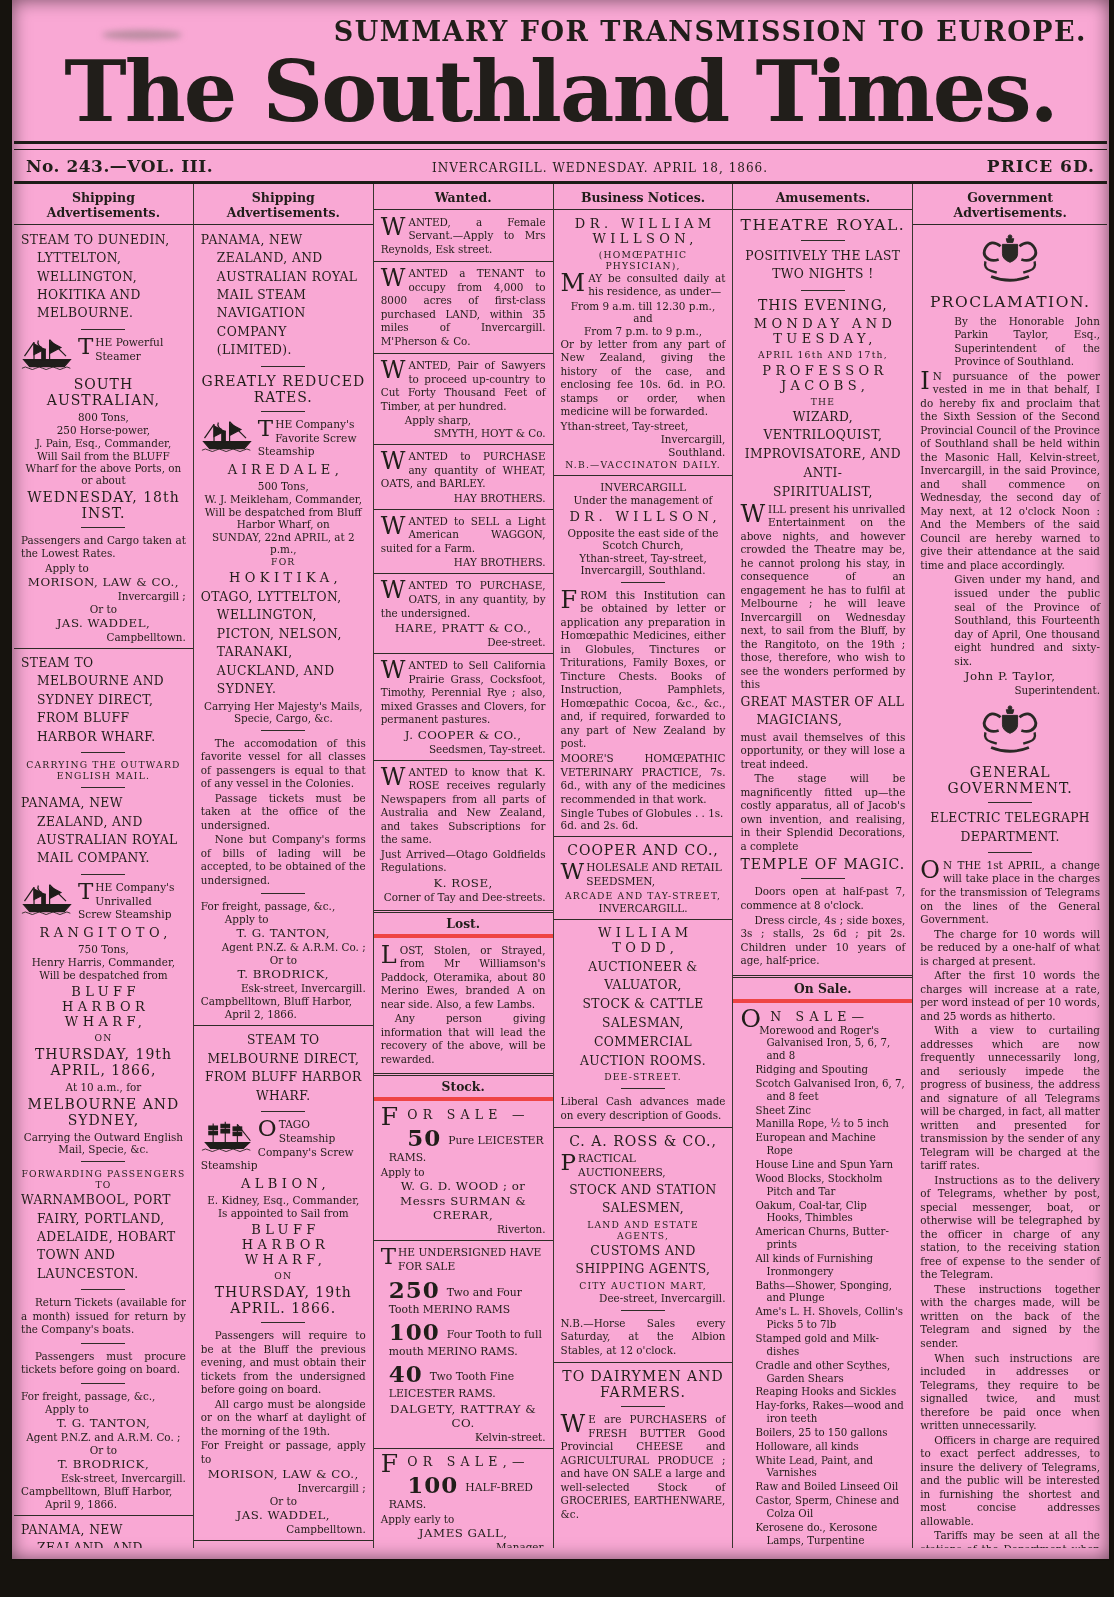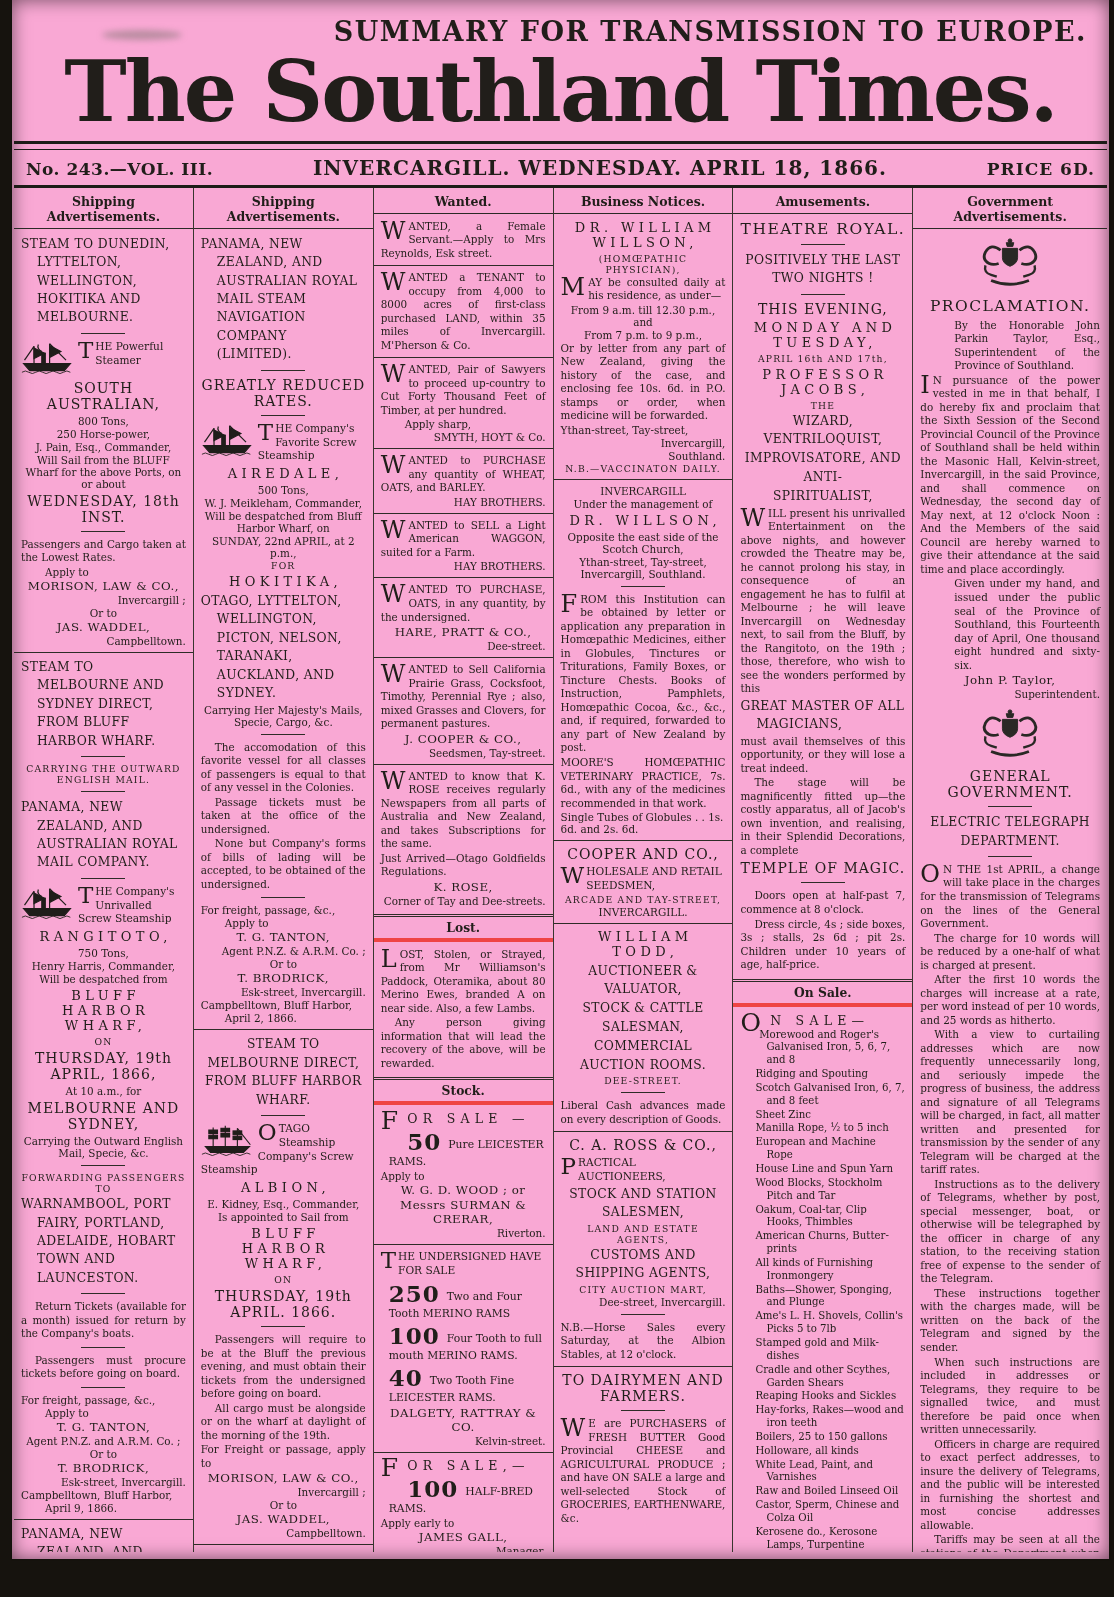--- a/index.html
+++ b/index.html
@@ -8,21 +8,21 @@
   .paper{position:absolute;left:12px;right:5px;top:0;height:1559px;background:#f9a8d4;overflow:hidden;
          box-shadow:0 0 18px rgba(0,0,0,.55) inset, 0 0 2px rgba(0,0,0,.3)}
   .smudge{position:absolute;left:90px;top:30px;width:80px;height:10px;background:rgba(110,108,100,.45);
           filter:blur(3px);border-radius:50%}
   .banner{text-align:right;padding:16px 22px 0 0;font-size:27px;font-weight:bold;letter-spacing:1.5px;white-space:nowrap}
   .masthead{text-align:center;font-size:84px;font-weight:bold;letter-spacing:-2px;line-height:1.02;
             white-space:nowrap;overflow:hidden;padding:2px 0 6px}
   .mastrule{margin:0 2px;height:5px;border-top:3px solid #1d1b17;border-bottom:1px solid #1d1b17}
   .dateline{display:flex;justify-content:space-between;align-items:baseline;padding:6px 14px 5px}
   .dateline .iss{font-size:17px;font-weight:bold;letter-spacing:.5px}
-  .dateline .pd{font-size:20px;font-weight:bold;letter-spacing:1px}
+  .dateline .pd{font-size:12px;font-weight:normal;letter-spacing:1px}
   .dateline .pr{font-size:17px;font-weight:bold;letter-spacing:1px}
   .thickrule{margin:0 2px;border-top:3px solid #1d1b17}
   .columns{display:flex;align-items:flex-start;margin:0 2px}
   .column{flex:1 1 0;min-width:0;padding:3px 7px;overflow:hidden;height:1358px}
   .column:last-child{flex:1.09 1 0}
   .column + .column{border-left:1px solid #39362f}
   .col-header{font-weight:bold;font-size:12.5px;text-align:center;border-bottom:1px solid #2b2a26;
               padding:3px 0 4px;margin:0 -7px 6px}
   .ln{margin:1px 0}
   .head{font-size:12.3px;letter-spacing:.4px;line-height:1.5;padding-left:16px;text-indent:-16px;clear:both}

